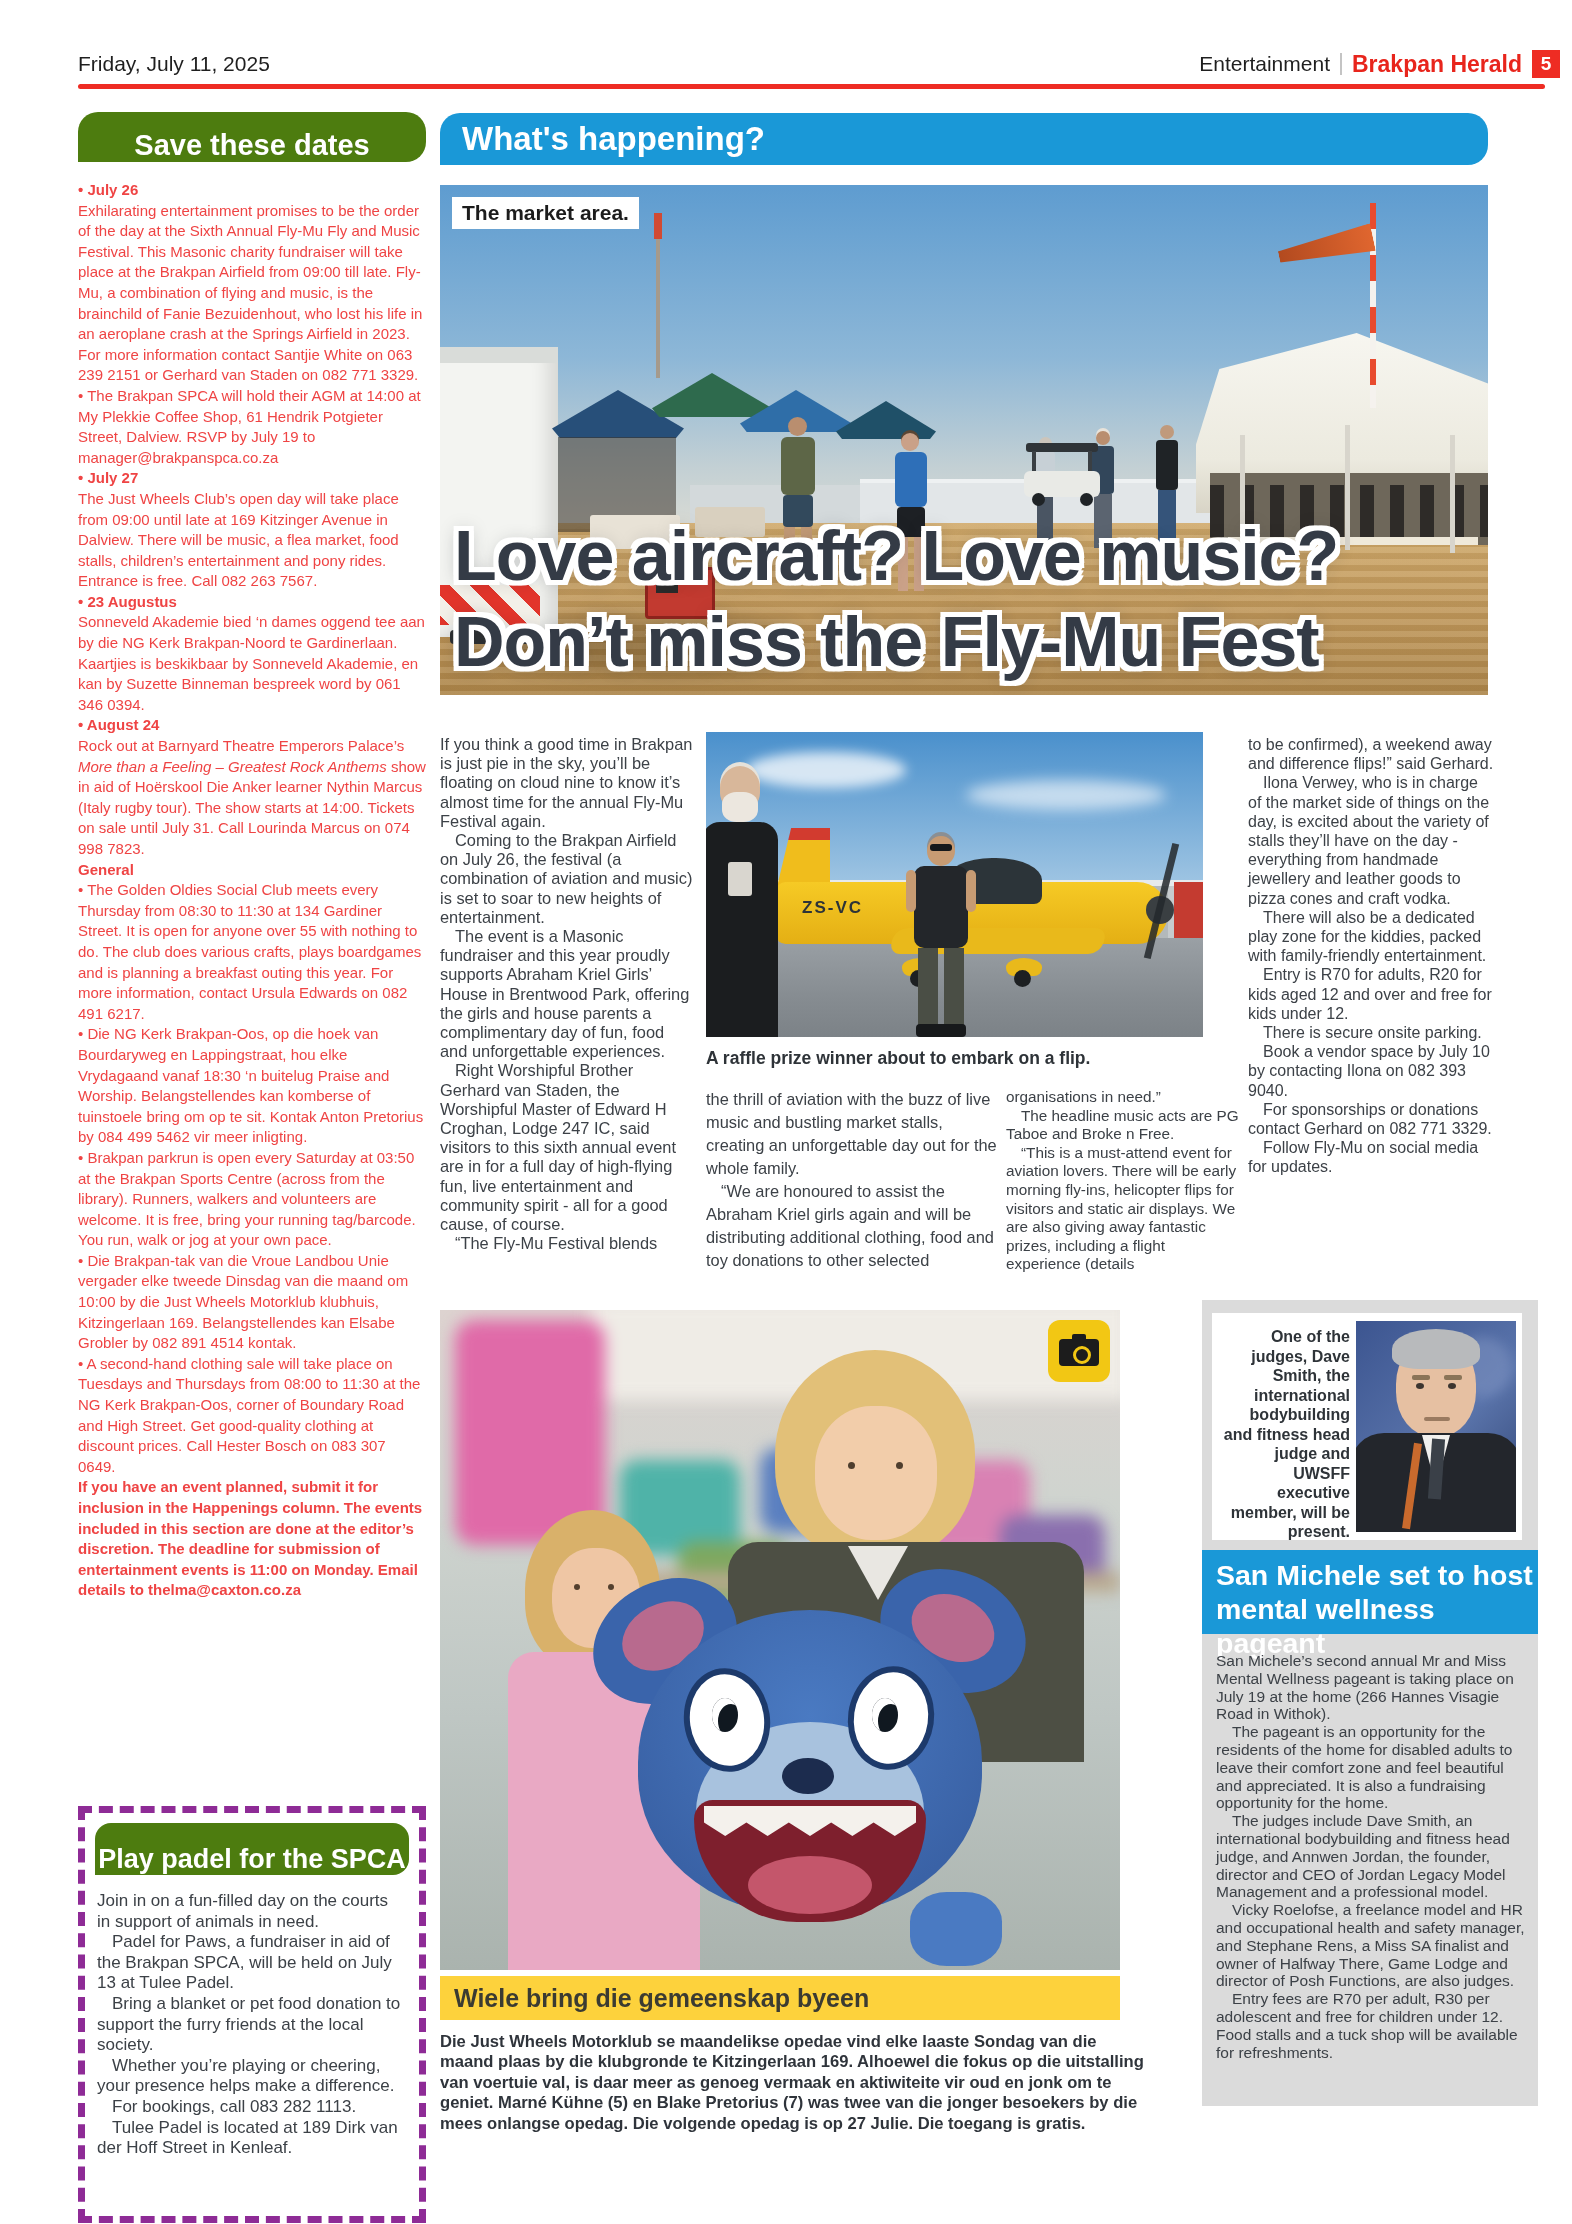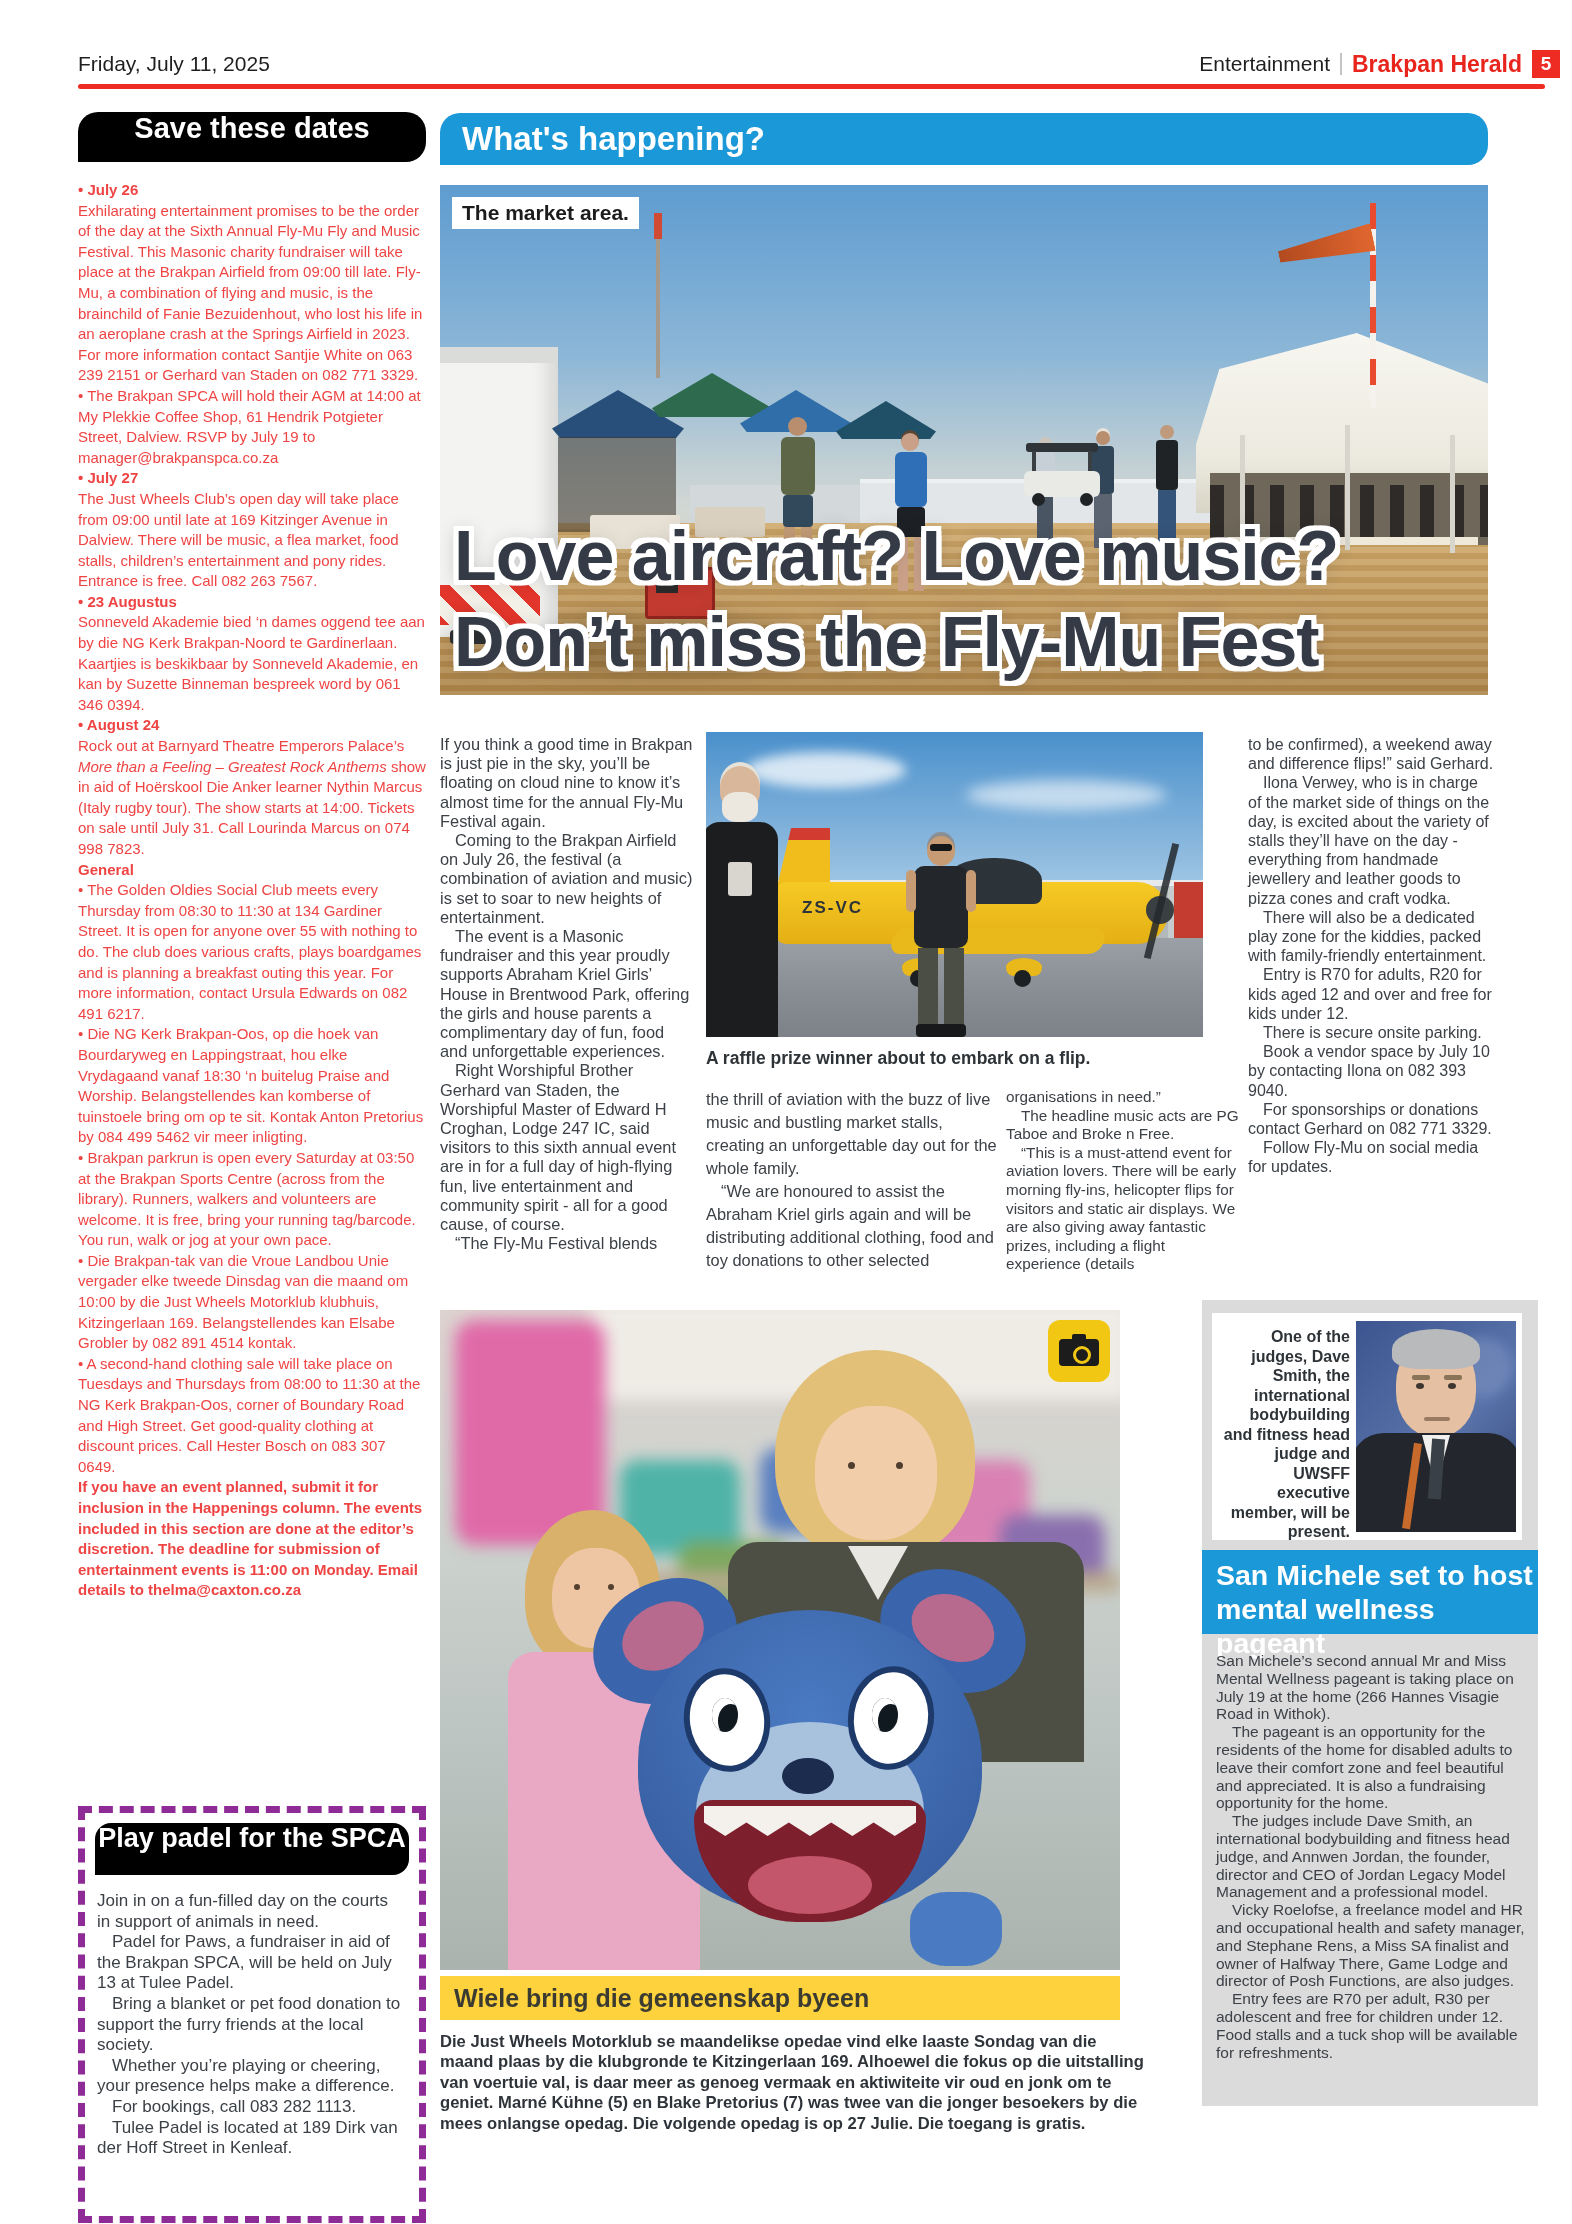--- a/index.html
+++ b/index.html
@@ -9,21 +9,21 @@
   
   #hdr-date{left:78px;top:52px;font-size:21px;color:#1f1f1f;}
   #hdr-right{right:12px;top:50px;display:flex;align-items:center;gap:10px;}
   #hdr-section{font-size:21px;color:#1f1f1f;}
   #hdr-sep{width:2px;height:22px;background:#c4c4c4;}
   #hdr-brand{font-size:23px;font-weight:700;color:#e8251c;}
   #hdr-page{width:28px;height:28px;background:#ee2c23;color:#fff;font-size:19px;font-weight:700;
             display:flex;align-items:center;justify-content:center;}
   #red-rule{left:78px;top:84px;width:1467px;height:5px;background:#ee2c23;border-radius:3px;}
   
-  .hdr-box{background:#000000;color:#fff;font-weight:700;display:flex;align-items:flex-start;}
+  .hdr-box{background:#4d7c0f;color:#fff;font-weight:700;display:flex;align-items:flex-end;}
   #save-hdr{left:78px;top:112px;width:348px;height:50px;border-radius:20px 20px 20px 0;
             font-size:29px;justify-content:center;}
   #whats-bar{left:440px;top:113px;width:1048px;height:52px;background:#1a98d7;color:#fff;
              font-weight:700;font-size:33px;display:flex;align-items:center;padding-left:22px;
              box-sizing:border-box;border-radius:20px 20px 20px 0;}
   
   #events{left:78px;top:180px;width:348px;font-size:15px;line-height:20.6px;color:#ef4444;}
   #events p{margin:0;}
   #events p.h{font-weight:700;}
   #events p.bb{font-weight:700;}

